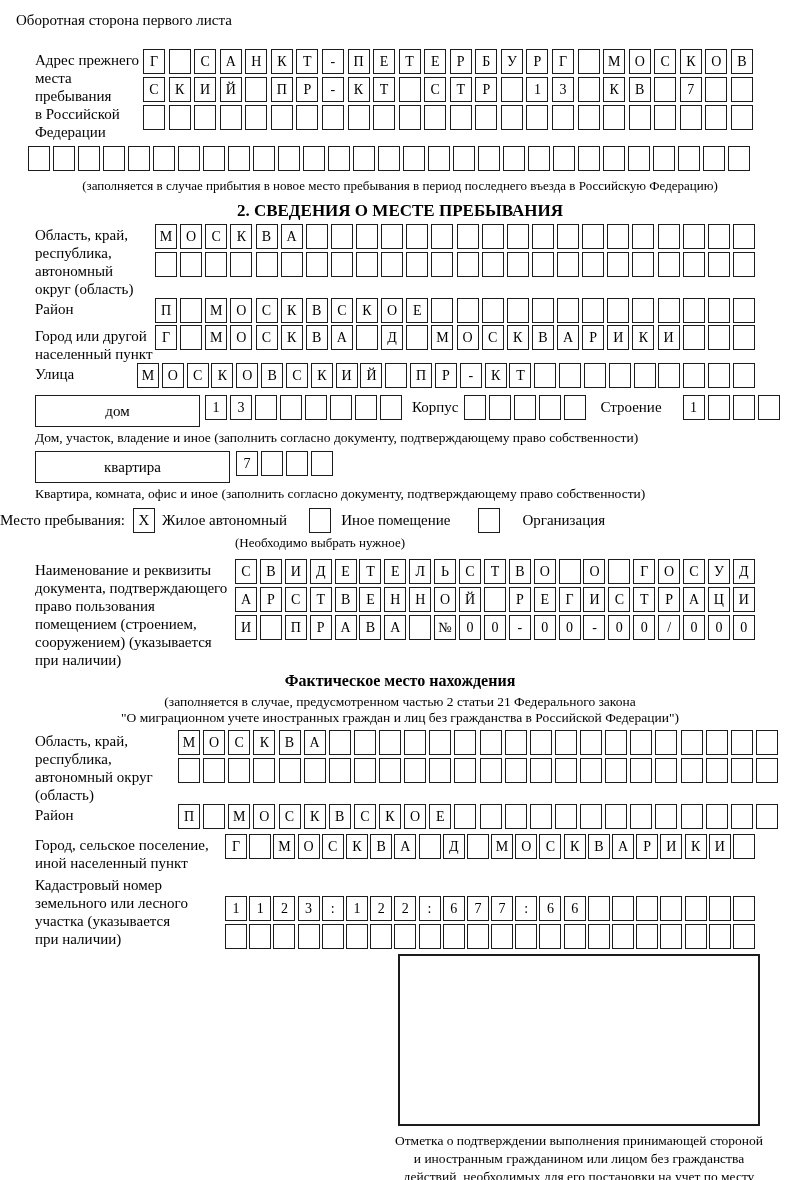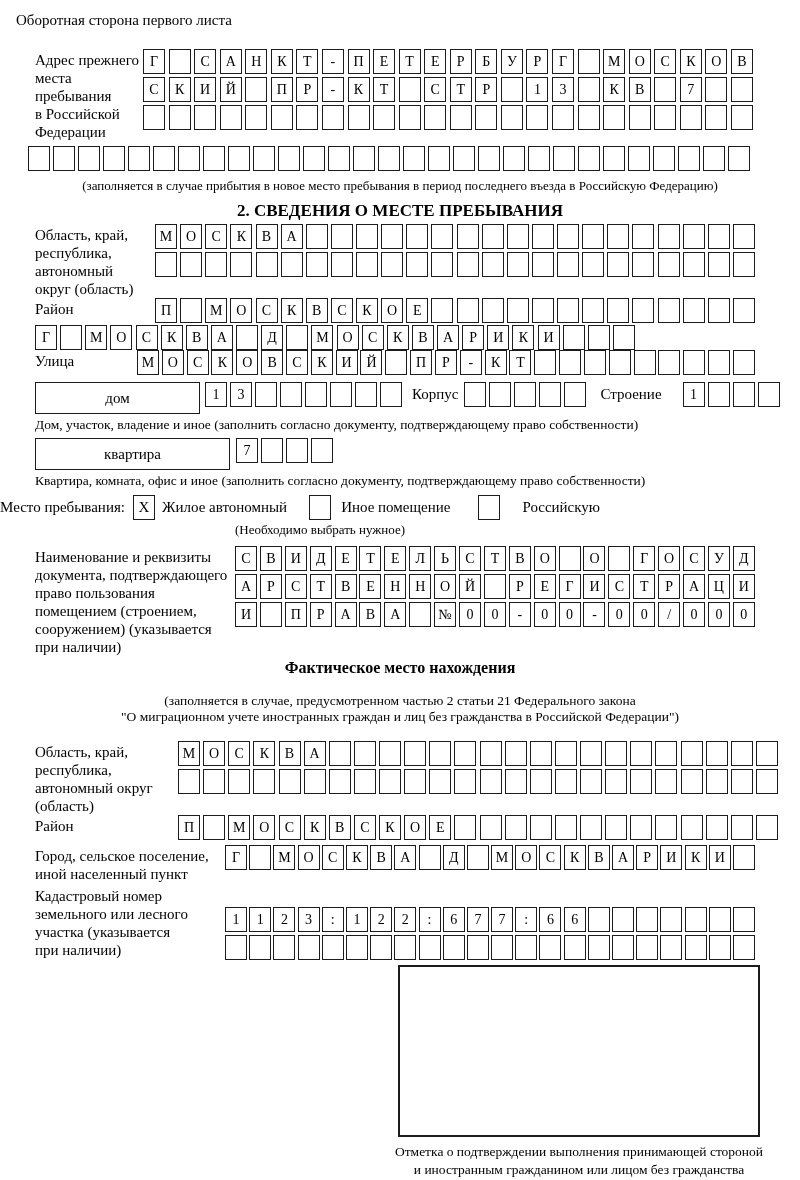--- a/index.html
+++ b/index.html
@@ -32,21 +32,21 @@
   .note-left { margin-left:35px; font-size:13.5px; }
   .sec-title { text-align:center; font-weight:bold; font-size:17px; }
   .inline-label { font-size:15px; line-height:25px; }
   .checkbox {
     width:22px; height:25px; border:1.7px solid #1c1c1c; display:flex;
     align-items:center; justify-content:center; font-size:15px; flex-shrink:0;
   }
   .mesto-row { display:flex; align-items:center; }
   .stamp-box { margin-left:398px; width:362px; height:172px; border:2px solid #1c1c1c; background:#fff; }
   .stamp-caption { margin-left:390px; width:378px; text-align:center; font-size:13.5px; line-height:1.32; }
-  .mt2{margin-top:2px;} .mt3{margin-top:3px;} .mt4{margin-top:16px;} .mt5{margin-top:5px;}
+  .mt2{margin-top:2px;} .mt3{margin-top:3px;} .mt4{margin-top:4px;} .mt5{margin-top:5px;}
   .mt6{margin-top:6px;} .mt7{margin-top:7px;} .mt8{margin-top:8px;} .mt20{margin-top:20px;}
   .cad-cells { margin-top:22px; }
 </style>
 </head>
 <body>
 
 <div class="corner">Оборотная сторона первого листа</div>
 
 <div class="block mt20">
   <div class="label lw108">Адрес прежнего
@@ -254,20 +254,22 @@
       <span class="cell"></span>
       <span class="cell"></span>
       <span class="cell"></span>
       <span class="cell"></span>
       <span class="cell"></span>
       <span class="cell"></span>
     </div>
 </div>
 
 <div class="block mt2">
+  <div class="label lw120">Город или другой
+населенный пункт</div>
   <div class="cellrow w600">
       <span class="cell">Г</span>
       <span class="cell"></span>
       <span class="cell">М</span>
       <span class="cell">О</span>
       <span class="cell">С</span>
       <span class="cell">К</span>
       <span class="cell">В</span>
       <span class="cell">А</span>
       <span class="cell"></span>
@@ -361,21 +363,21 @@
 </div>
 <div class="note-left mt3">Квартира, комната, офис и иное (заполнить согласно документу, подтверждающему право собственности)</div>
 
 <div class="mesto-row mt6">
   <span class="inline-label">Место пребывания:</span>
   <span class="checkbox" style="margin-left:8px;">X</span>
   <span class="inline-label" style="margin-left:7px;">Жилое автономный</span>
   <span class="checkbox" style="margin-left:22px;"></span>
   <span class="inline-label" style="margin-left:10px;">Иное помещение</span>
   <span class="checkbox" style="margin-left:28px;"></span>
-  <span class="inline-label" style="margin-left:22px;">Российскую</span>
+  <span class="inline-label" style="margin-left:22px;">Организация</span>
 </div>
 <div class="note-center mt2" style="width:640px;">(Необходимо выбрать нужное)</div>
 
 <div class="block mt8">
   <div class="label lw200">Наименование и реквизиты
 документа, подтверждающего
 право пользования
 помещением (строением,
 сооружением) (указывается
 при наличии)</div>

